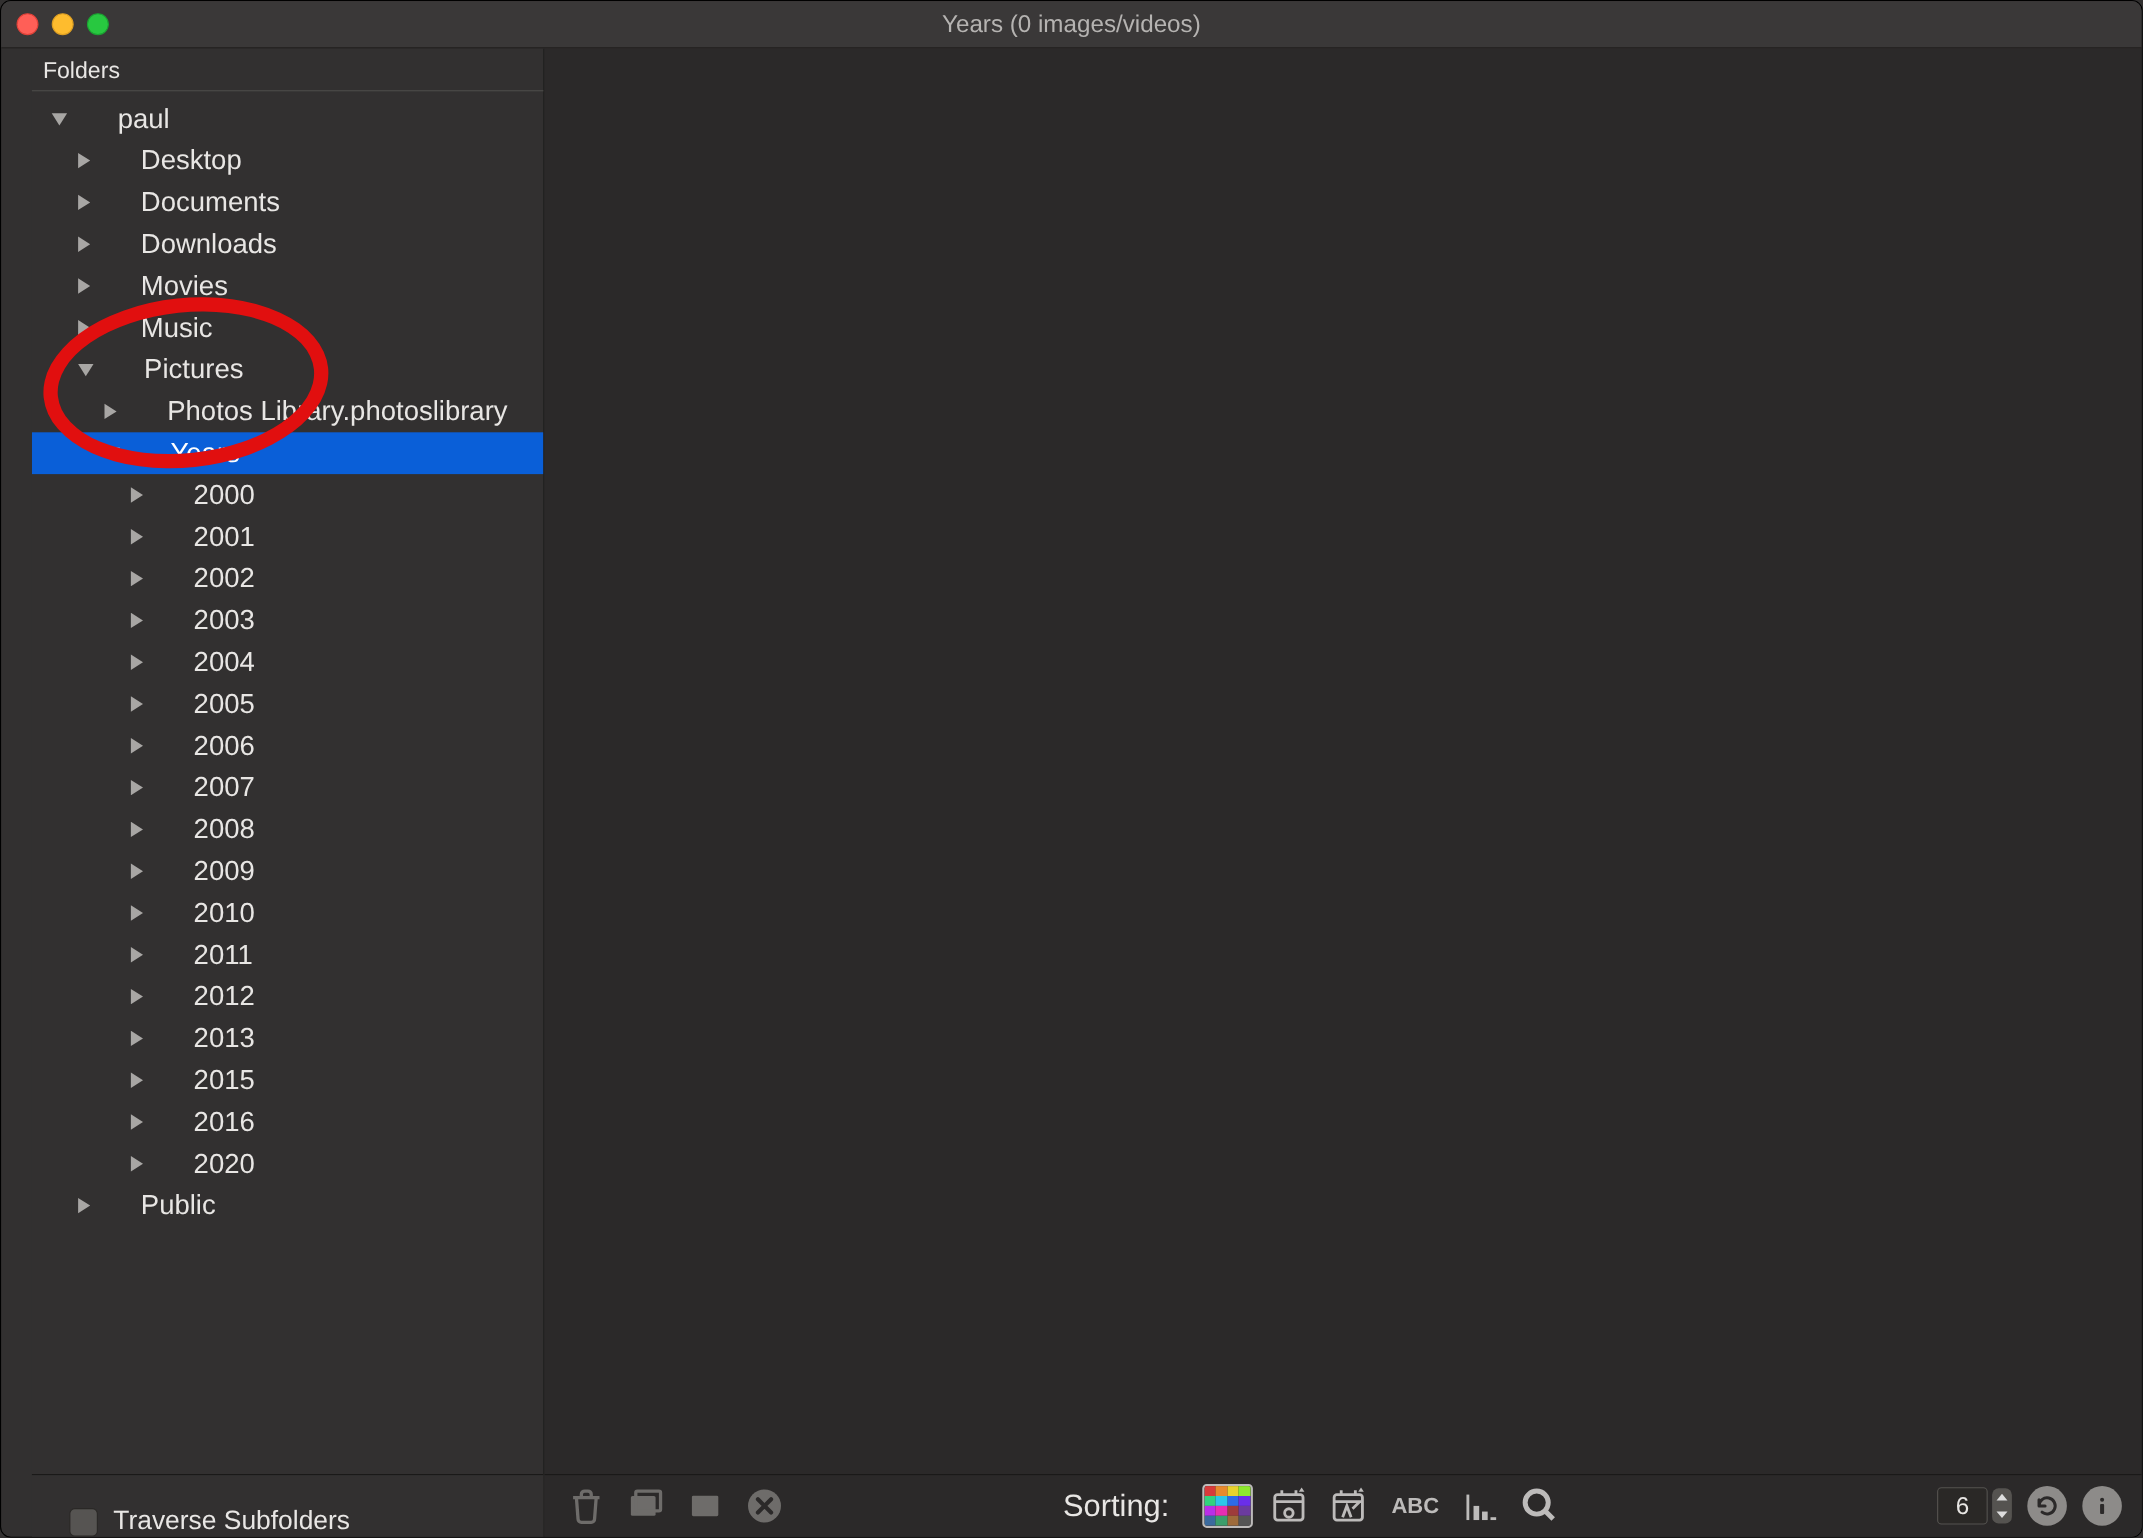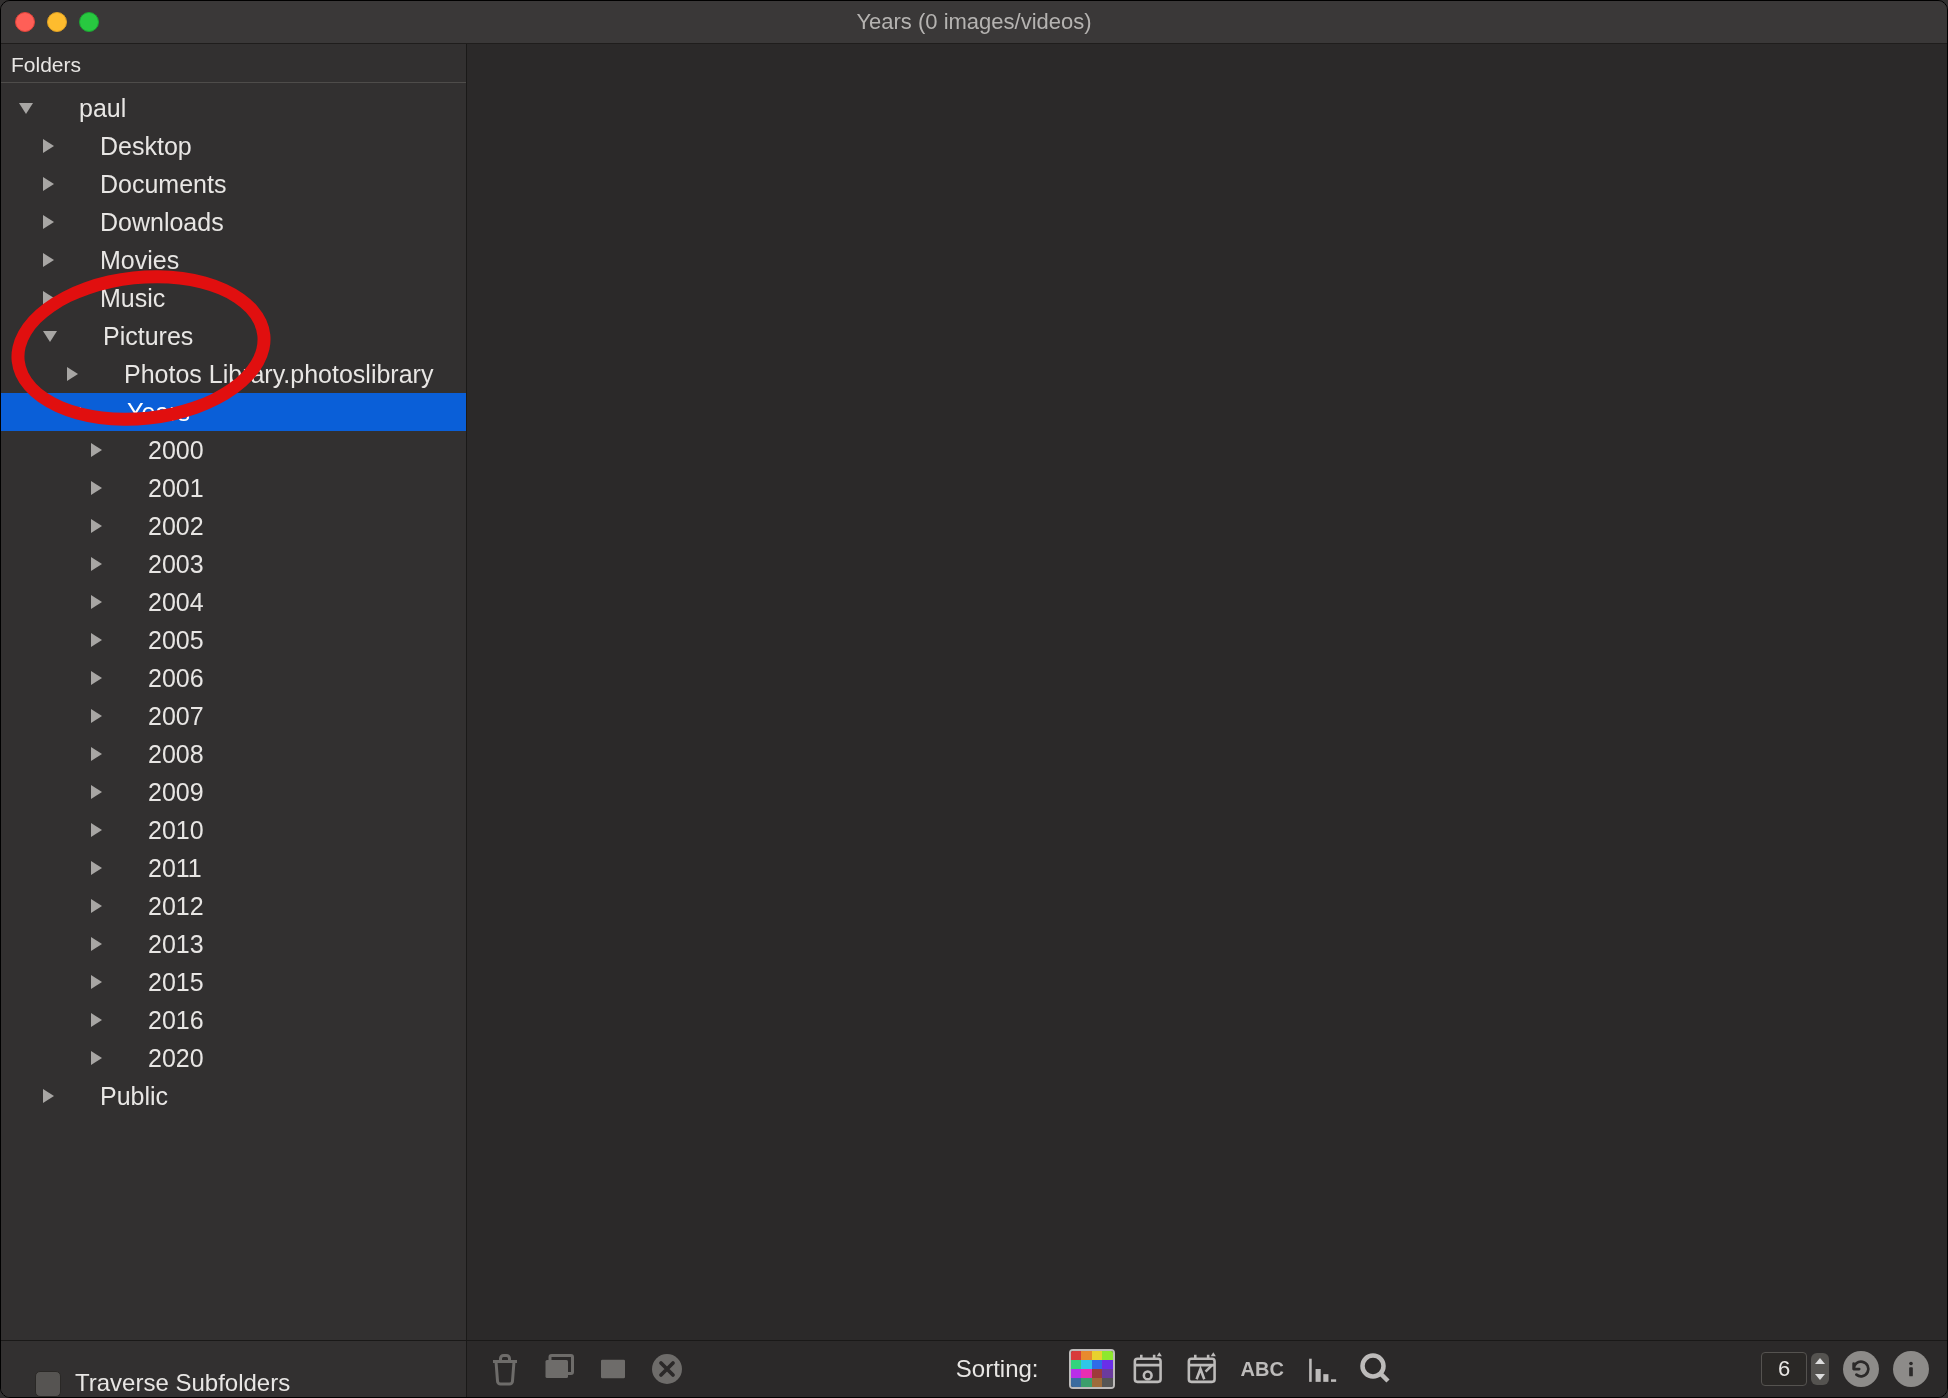--- a/index.html
+++ b/index.html
@@ -62,20 +62,21 @@
   
   .body {
     flex: 1; display: flex;
     min-height: 0;
   }
   .sidebar {
     width: 465px;
     display: flex; flex-direction: column;
     border-right: 1px solid var(--border);
     background: var(--bg-sidebar);
+    margin-left: 28px;
   }
   .side-header {
     height: 34px;
     padding: 4px 10px 0 10px;
     font-size: 21px;
     color: var(--text);
     border-bottom: 1px solid var(--divider);
     display: flex; align-items: center;
   }
   .tree {
@@ -163,21 +164,21 @@
   }
   .footer .spacer { flex: 1; }
   .footer .spacer2 { flex: 1.4; }
   .ficon {
     width: 40px; height: 40px;
     display: flex; align-items: center; justify-content: center;
     color: var(--icon-dark);
   }
   .ficon svg { width: 36px; height: 36px; }
   .ficon.small svg { width: 32px; height: 32px; }
-  .sort-label { color: var(--text); font-size: 24px; margin-right: 16px; }
+  .sort-label { color: var(--text); font-size: 28px; margin-right: 16px; }
   .color-grid {
     width: 42px; height: 36px;
     border: 2px solid #bdbbba;
     border-radius: 4px;
     overflow: hidden;
     display: grid;
     grid-template-columns: repeat(4, 1fr);
     grid-template-rows: repeat(4, 1fr);
   }
   .color-grid span { display: block; }

